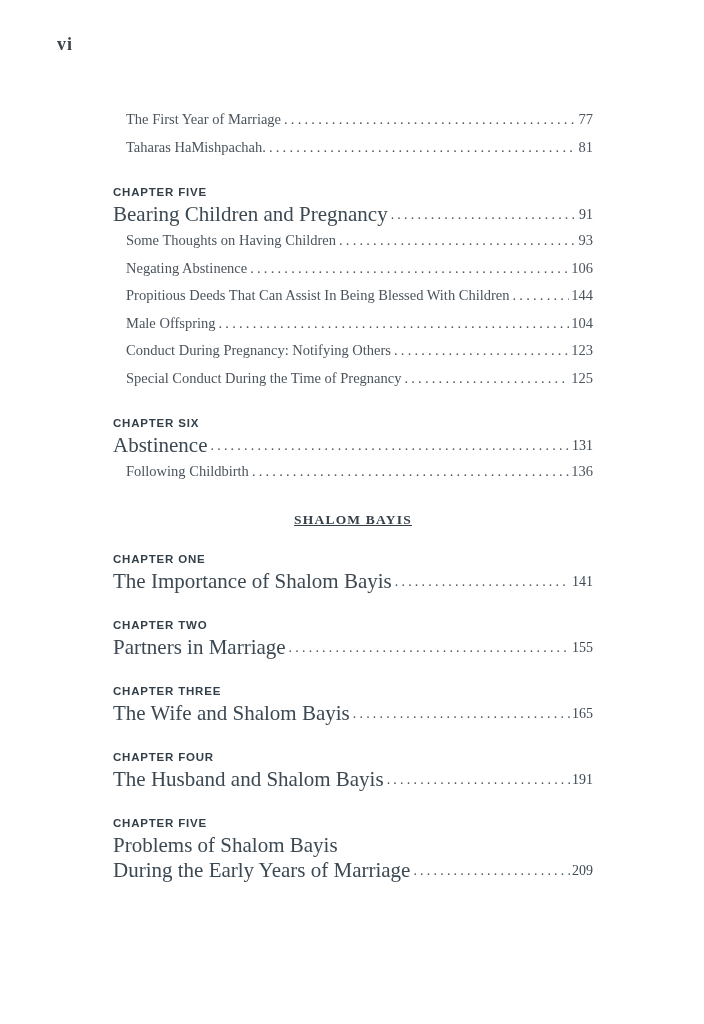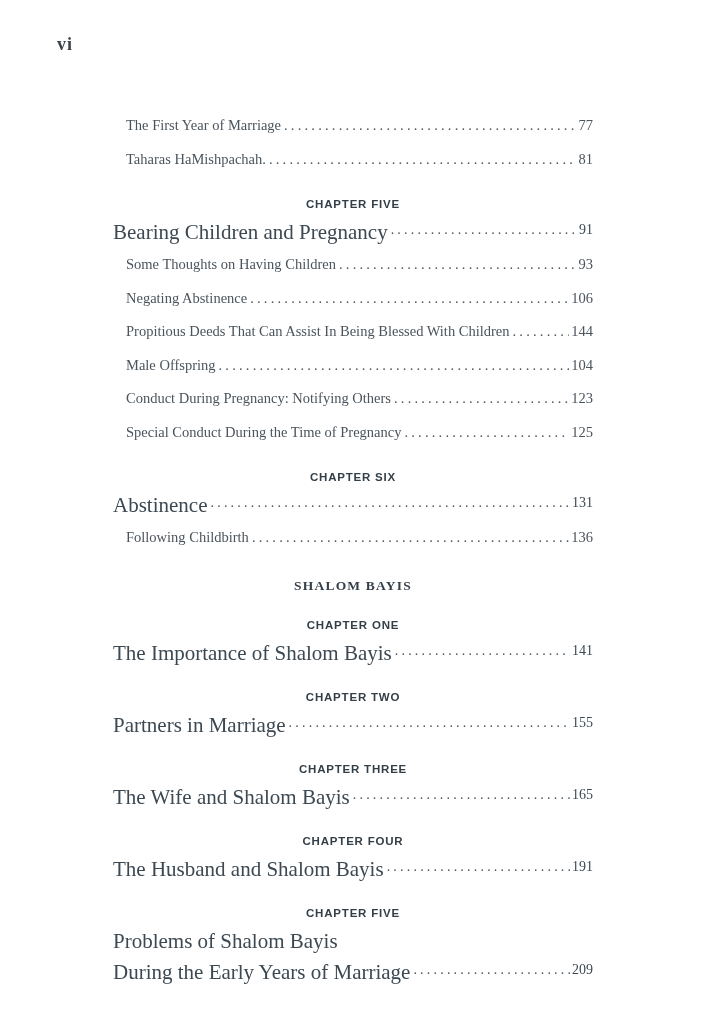--- a/index.html
+++ b/index.html
@@ -30,21 +30,20 @@
     top: 106px;
     width: 480px;
   }
   .row {
     display: flex;
     align-items: baseline;
   }
   .row .t {
     flex: none;
     white-space: nowrap;
-    margin-top: 6px;
   }
   .leader {
     flex: 1 1 auto;
     overflow: hidden;
     white-space: nowrap;
     letter-spacing: 3.2px;
     margin: 0 2px 0 3px;
     color: #4e585f;
     min-width: 6px;
   }
@@ -62,40 +61,40 @@
     margin-top: 24px;
   }
   .chapter-label {
     font-family: "Liberation Sans", "DejaVu Sans", sans-serif;
     font-weight: 700;
     font-size: 11.5px;
     letter-spacing: 0.8px;
     line-height: 14px;
     margin-bottom: 3px;
     color: #323e48;
-    text-align: center;
   }
   .title-row {
     font-size: 21px;
     line-height: 25px;
     color: #3c4852;
     align-items: center;
   }
   .title-row .leader,
   .title-row .pg {
     font-size: 14px;
   }
   .section-header {
     margin-top: 26px;
     text-align: center;
     font-weight: 700;
     font-size: 13.5px;
     letter-spacing: 1.2px;
     line-height: 16px;
     color: #353f49;
+    text-decoration: underline;
   }
   .section .chapter {
     margin-top: 24px;
   }
 </style>
 </head>
 <body>
 
 <div class="folio">vi</div>
 

